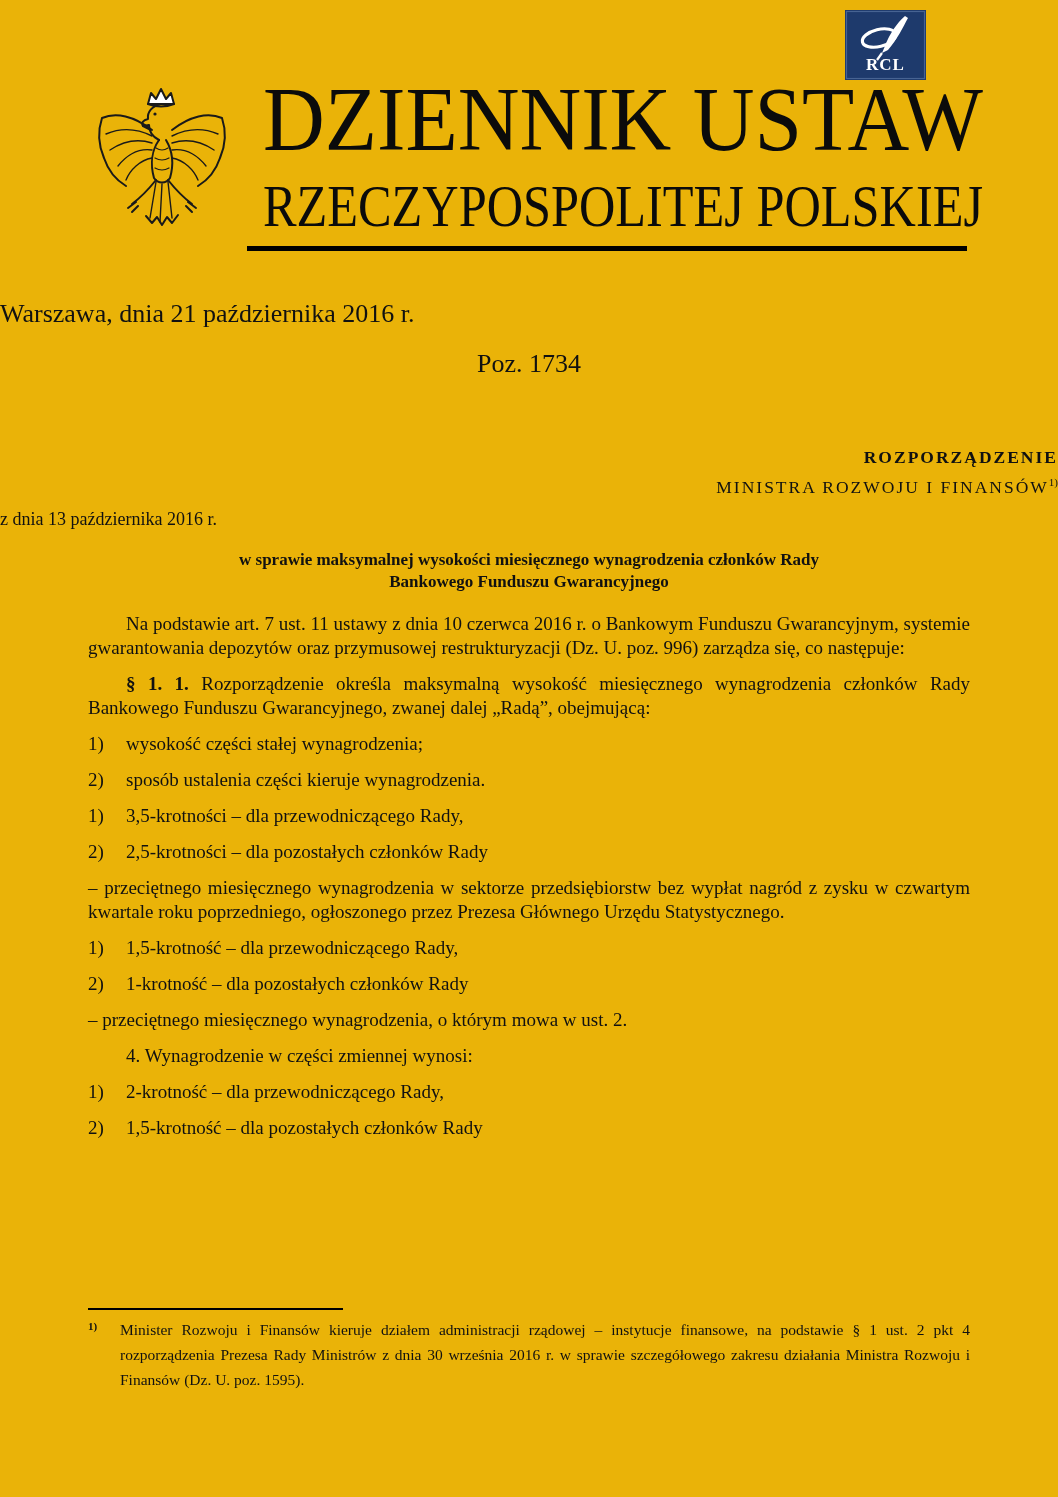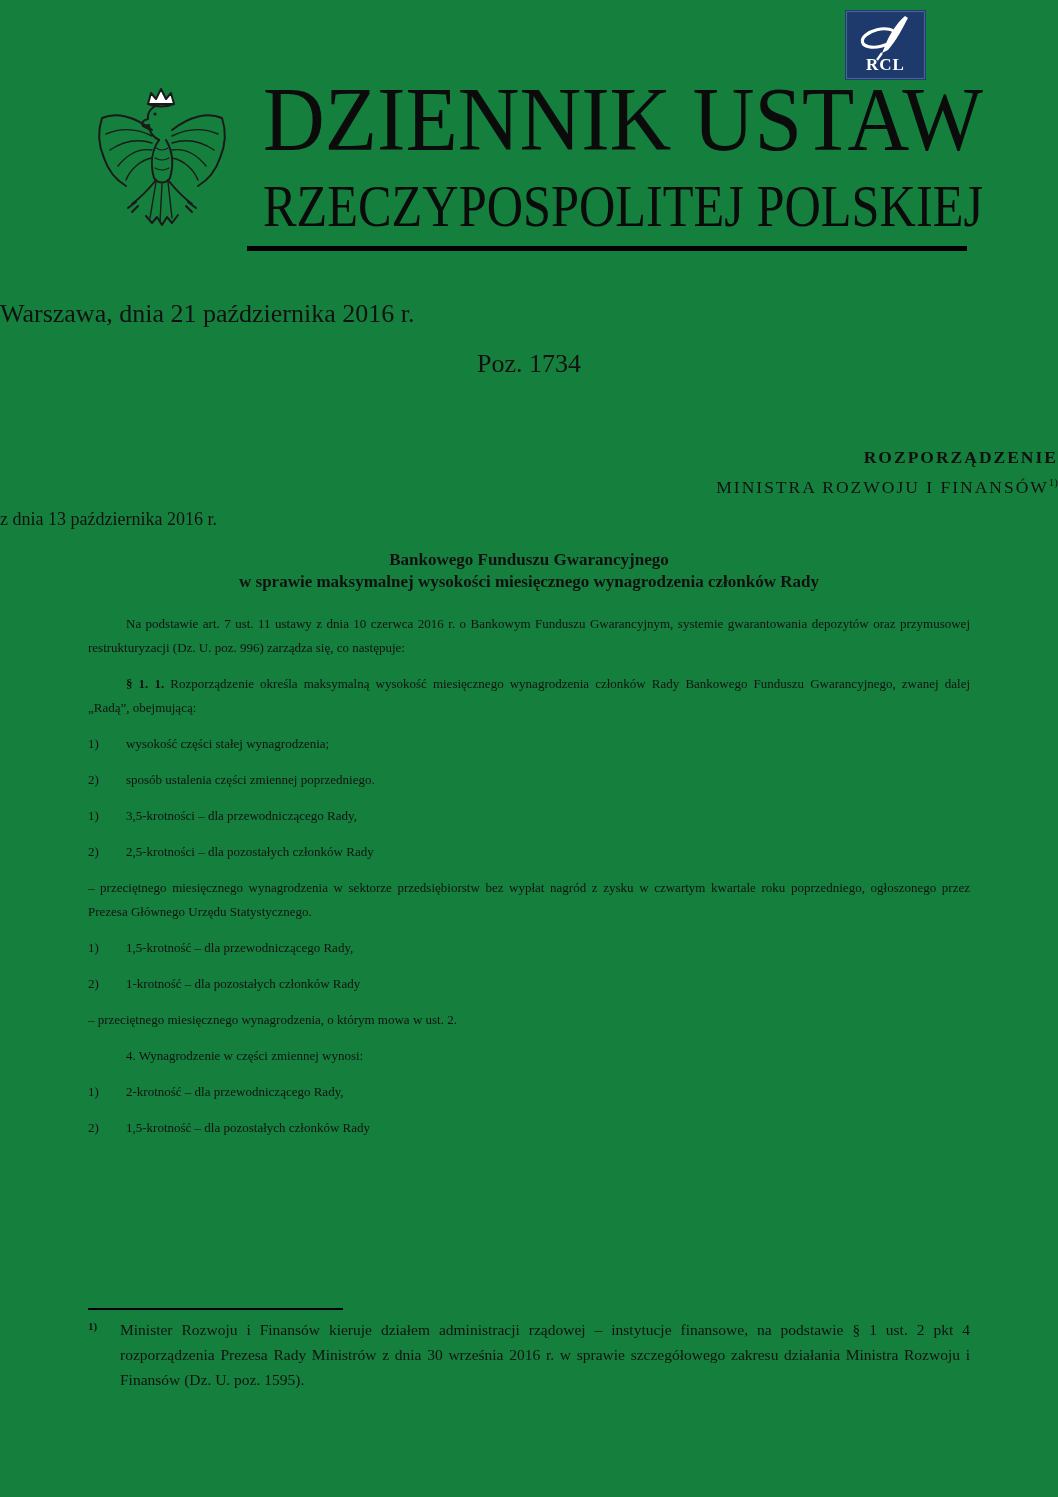--- a/index.html
+++ b/index.html
@@ -1,20 +1,20 @@
 <!DOCTYPE html>
 <html lang="pl"><head>
 <meta charset="utf-8">
 <style>
   html,body { margin:0; padding:0; background:#e8e8e8; }
   .page {
     position:relative;
     width:1058px; height:1497px;
     margin:0 auto;
-    background:#15803d;
+    background:#eab308;
     color:#111;
     font-family:"Liberation Serif","DejaVu Serif",serif;
     overflow:hidden;
   }
   
   .masthead { position:relative; height:251px; }
   .eagle { position:absolute; left:92px; top:86px; width:140px; height:166px; }
   .rcl { position:absolute; left:845px; top:10px; width:81px; height:70px; }
   .mast-titles { position:absolute; left:263px; top:84px; width:720px; }
   .mast-titles svg { display:block; overflow:visible; }
@@ -23,21 +23,21 @@
   
   .dateline { margin-top:46px; font-size:26px; line-height:33px; }
   .poz      { margin-top:17px; text-align:center; font-size:26px; line-height:33px; }
   
   .act-type   { margin-top:65px; text-align:right; font-size:17.5px; line-height:25px; font-weight:bold; letter-spacing:2px; }
   .act-issuer { text-align:right; font-size:17.5px; line-height:24px; font-weight:normal; letter-spacing:2px; }
   .act-issuer sup { font-size:11px; letter-spacing:0; }
   .act-date   { margin-top:8px; text-align:left; font-size:18px; line-height:25px; }
   .act-subject{ margin-top:17px; text-align:center; font-size:17px; line-height:22px; font-weight:bold; }
   
-  .content { margin:8px 88px; font-size:13px; line-height:24px; text-align:justify; }
+  .content { margin:8px 88px; font-size:19px; line-height:24px; text-align:justify; }
   .content .p { margin:12px 0 0 0; text-indent:38px; }
   .content .p:first-child { margin-top:19px; }
   .content .tiret { margin:12px 0 0 0; text-indent:0; }
   .lbl { font-weight:bold; }
   .li { display:flex; margin:12px 0 0 0; }
   .li .num { flex:0 0 38px; }
   .li .txt { flex:1; text-align:justify; }
   
   .footnote { position:absolute; left:88px; right:88px; top:1308px; }
   .fn-rule { width:255px; height:2px; background:#000; margin-bottom:7px; }
@@ -91,36 +91,36 @@
     <div class="mast-rule"></div>
   </div>
 
   <div class="dateline">Warszawa, dnia 21 października 2016 r.</div>
   <div class="poz">Poz. 1734</div>
 
   <div class="act-type">ROZPORZĄDZENIE</div>
   <div class="act-issuer"><span>MINISTRA ROZWOJU I FINANSÓW</span><sup>1)</sup></div>
   <div class="act-date">z dnia 13 października 2016 r.</div>
   <div class="act-subject">
+    <div>w sprawie maksymalnej wysokości miesięcznego wynagrodzenia członków Rady</div>
     <div>Bankowego Funduszu Gwarancyjnego</div>
-    <div>w sprawie maksymalnej wysokości miesięcznego wynagrodzenia członków Rady</div>
   </div>
 
   <div class="content">
     <p class="p">Na podstawie art. 7 ust. 11 ustawy z dnia 10 czerwca 2016 r. o Bankowym Funduszu Gwarancyjnym, systemie gwarantowania depozytów oraz przymusowej restrukturyzacji (Dz. U. poz. 996) zarządza się, co następuje:</p>
 
     <p class="p"><span class="lbl">§ 1. 1.</span> <span>Rozporządzenie określa maksymalną wysokość miesięcznego wynagrodzenia członków Rady Bankowego Funduszu Gwarancyjnego, zwanej dalej „Radą”, obejmującą:</span></p>
 
     <div class="li">
       <span class="num">1)</span>
       <span class="txt">wysokość części stałej wynagrodzenia;</span>
     </div>
     <div class="li">
       <span class="num">2)</span>
-      <span class="txt">sposób ustalenia części zmiennej poprzedniego.</span>
+      <span class="txt">sposób ustalenia części kieruje wynagrodzenia.</span>
     </div>
 
     <div class="li">
       <span class="num">1)</span>
       <span class="txt">3,5-krotności – dla przewodniczącego Rady,</span>
     </div>
     <div class="li">
       <span class="num">2)</span>
       <span class="txt">2,5-krotności – dla pozostałych członków Rady</span>
     </div>

